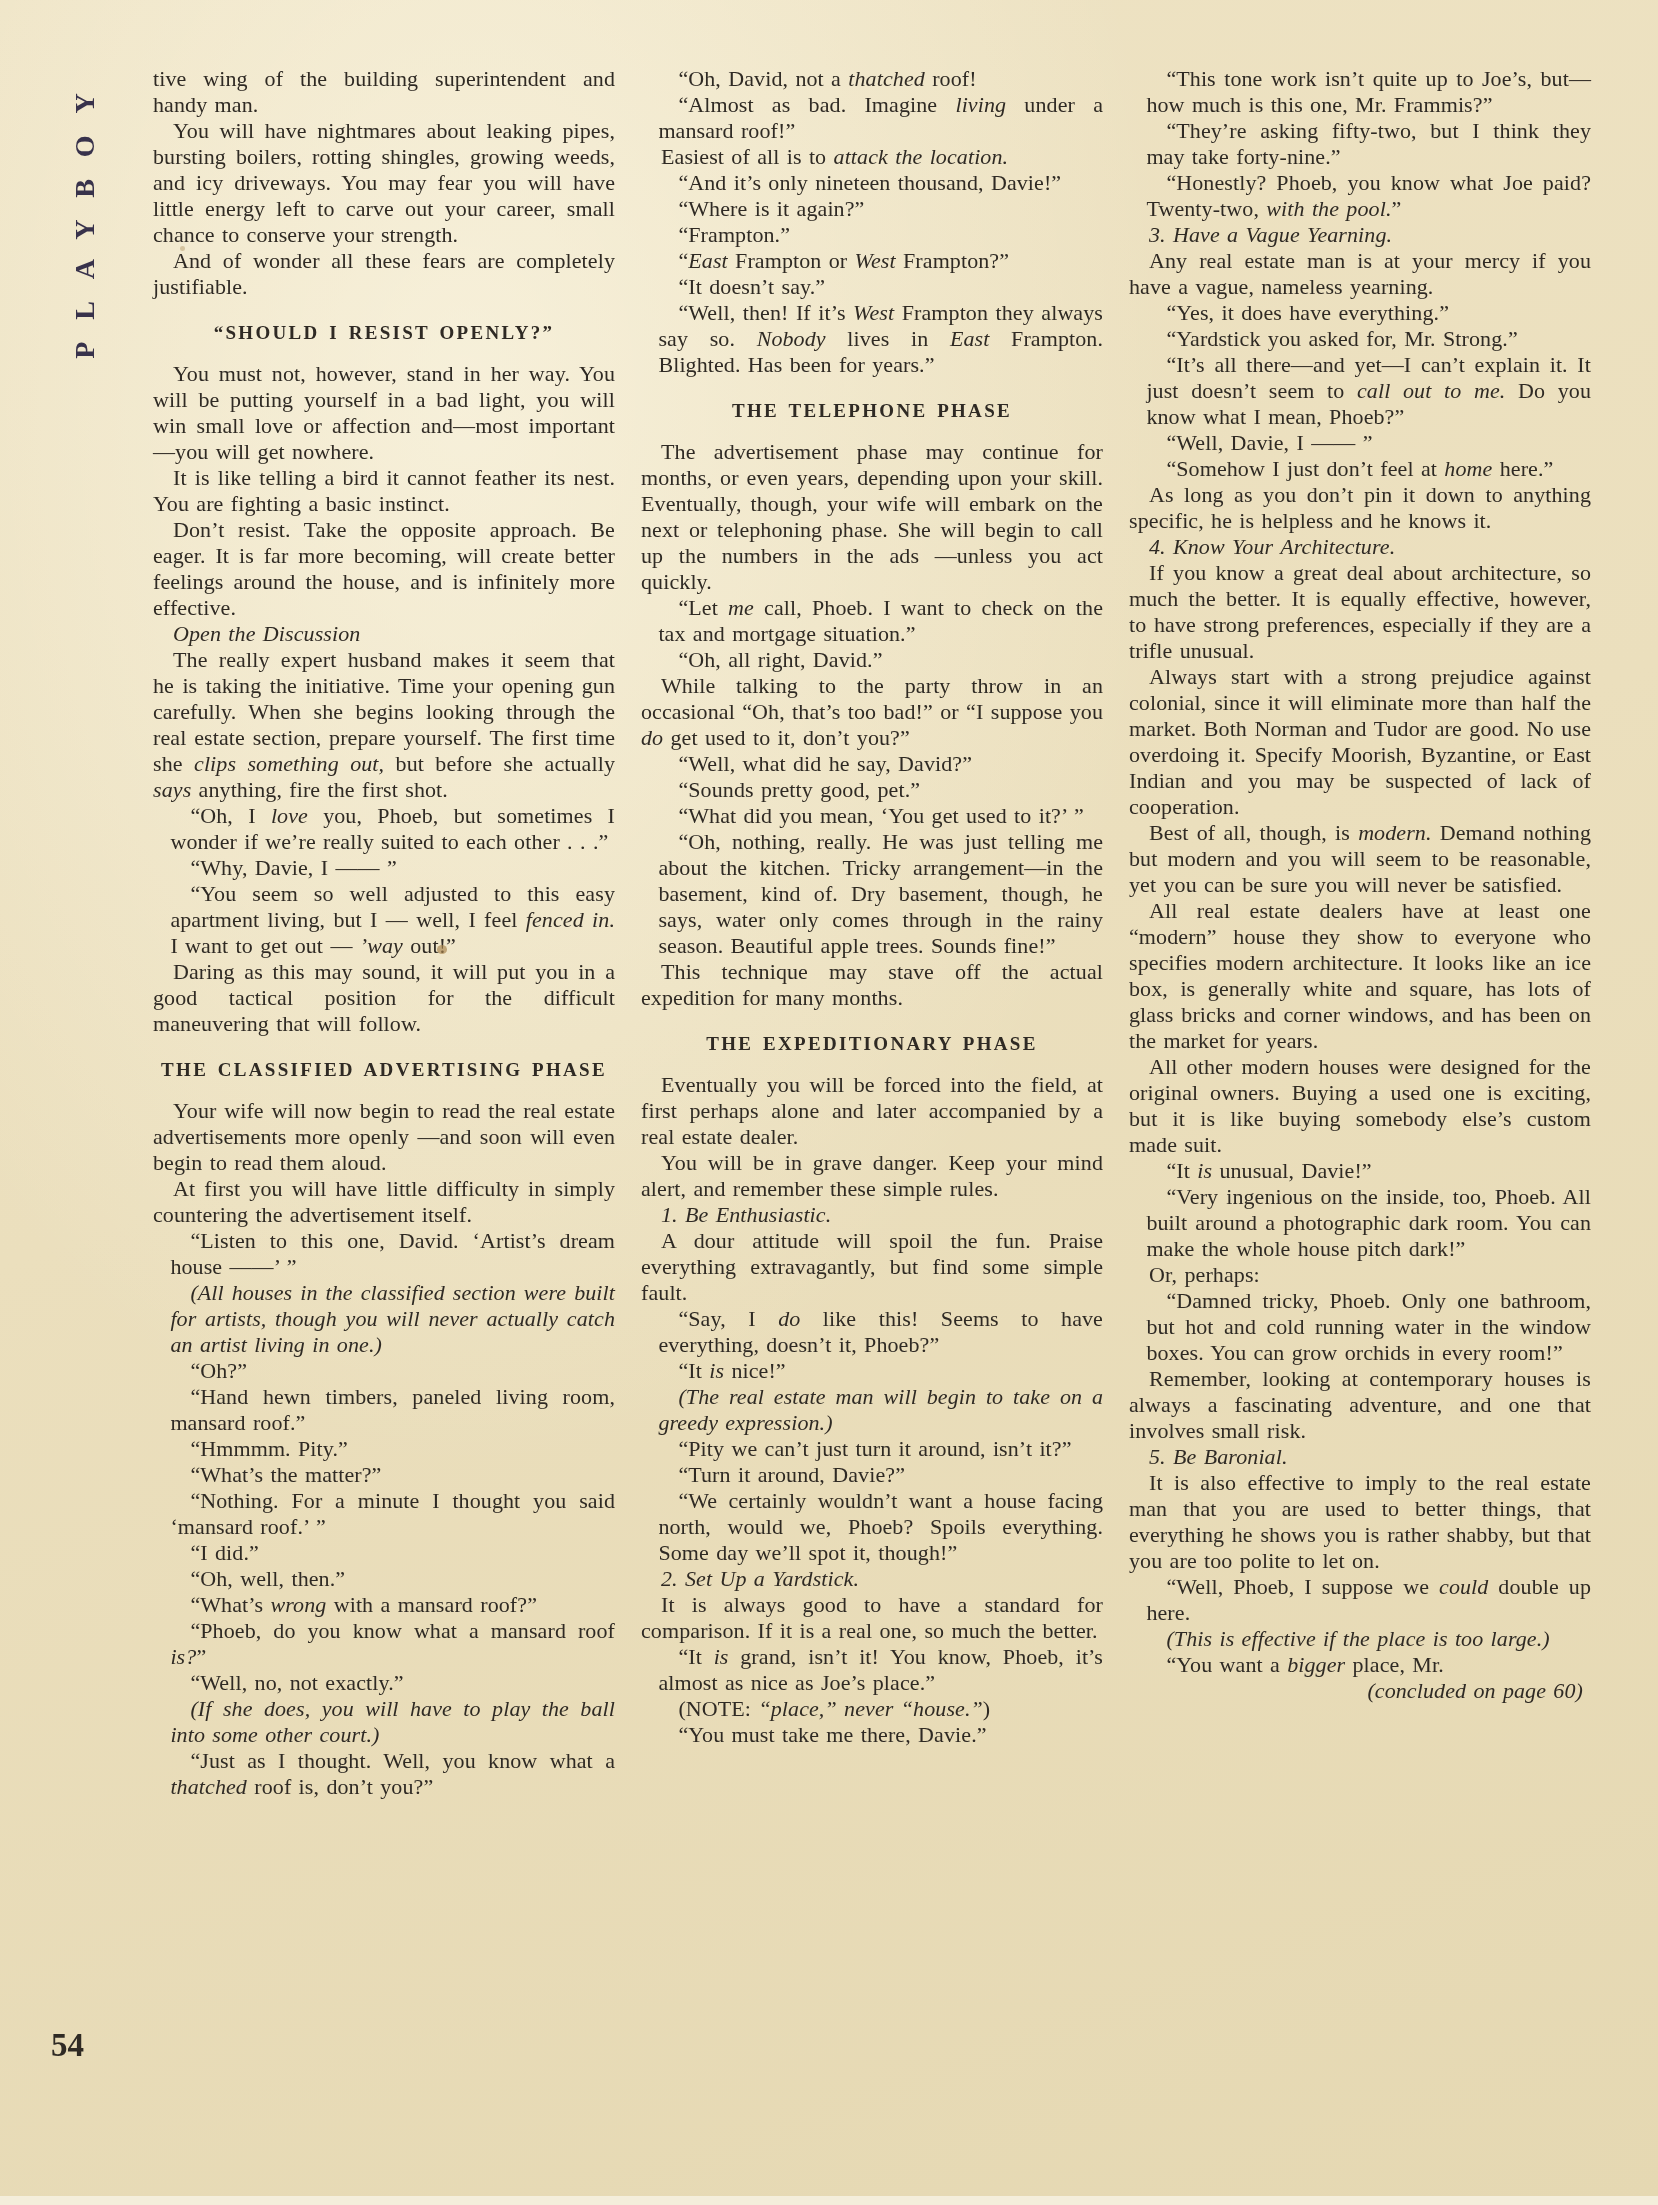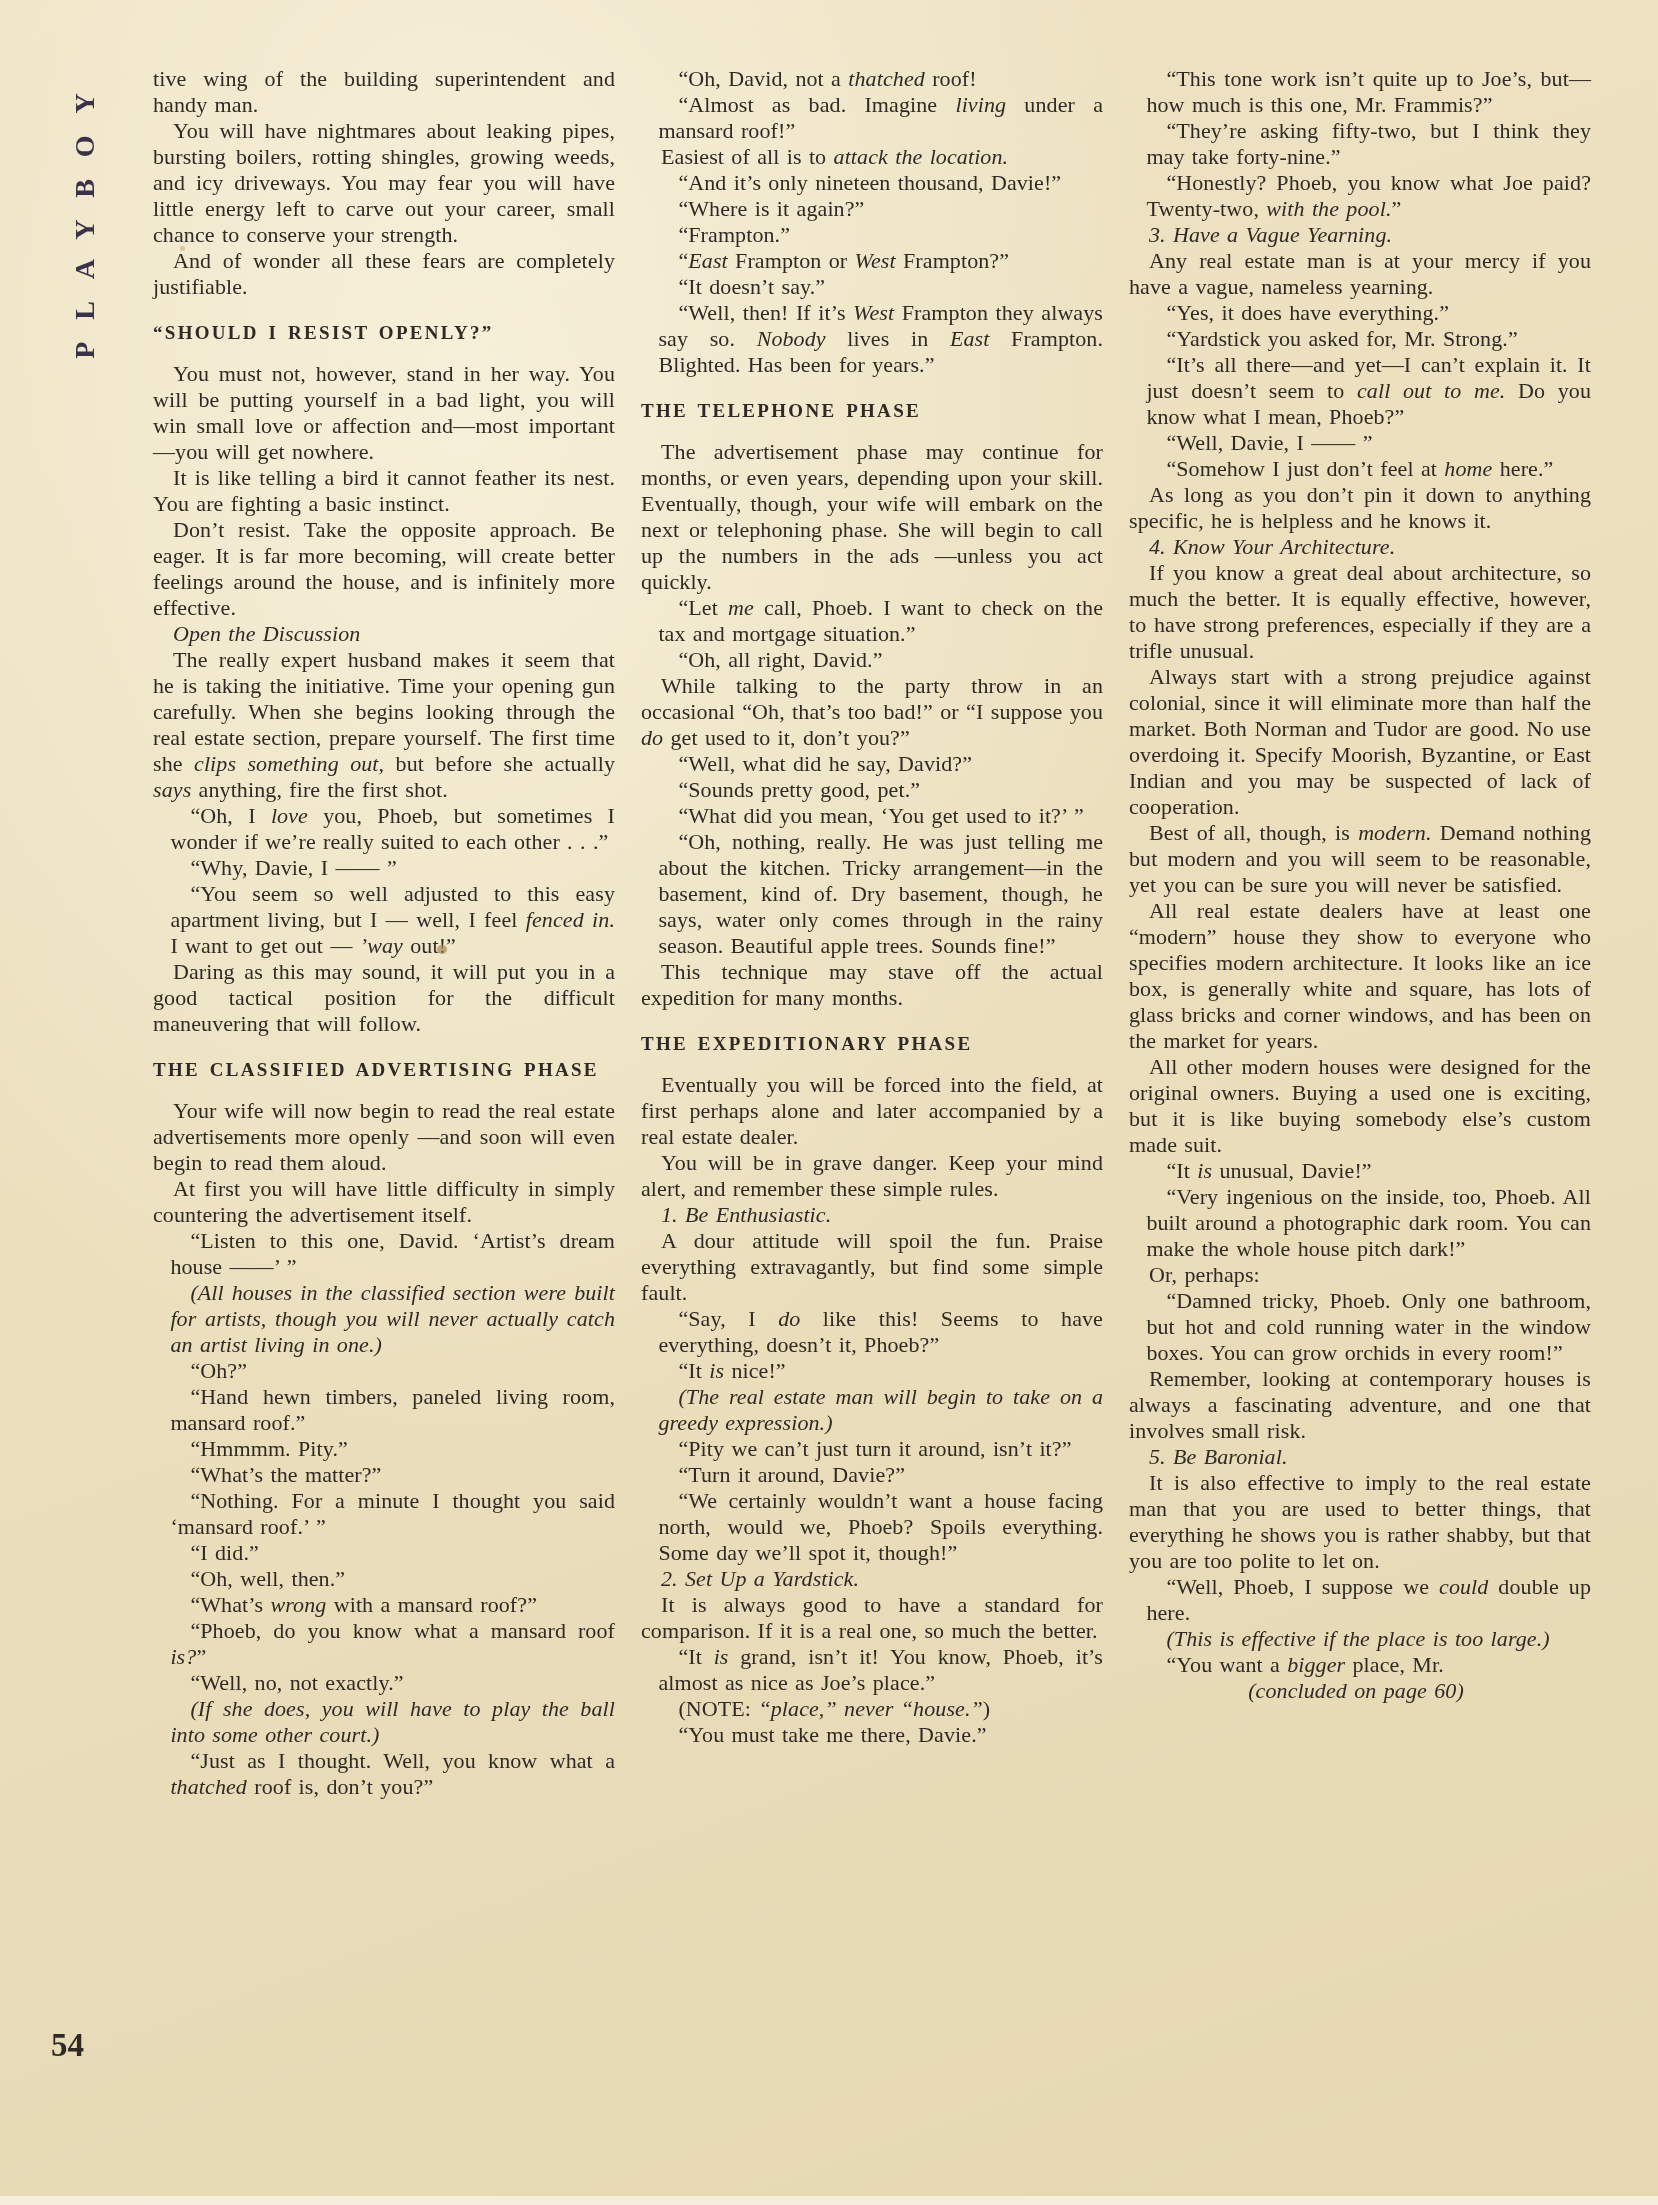--- a/index.html
+++ b/index.html
@@ -57,28 +57,29 @@
     font-size: 22px;
     line-height: 26px;
     text-align: justify;
     text-indent: 20px;
     word-spacing: 1.7px;
     letter-spacing: 0.1px;
   }
   p.cont { text-indent: 0; }
   p.dialog { margin-left: 17.4px; }
   p.head {
+    text-align: center;
     text-indent: 0;
     font-size: 19px;
     font-weight: bold;
     letter-spacing: 2.3px;
     word-spacing: 2.7px;
     margin: 20px 0 14.8px 0;
   }
-  p.concl { text-align: center; text-indent: 0; margin-right: 8px; }
+  p.concl { text-align: right; text-indent: 0; margin-right: 8px; }
   .speck { position: absolute; border-radius: 50%; }
   .speck-a { left: 437px; top: 945px; width: 10px; height: 8.7px; background: #a8844d; opacity: .65; filter: blur(0.7px); }
   .speck-b { left: 180px; top: 246px; width: 5.4px; height: 4.7px; background: #b99e6e; opacity: .5; filter: blur(0.7px); }
 </style>
 </head>
 <body>
 
 <div class="edge-text">PLAYBOY</div>
 
 <div class="columns">

